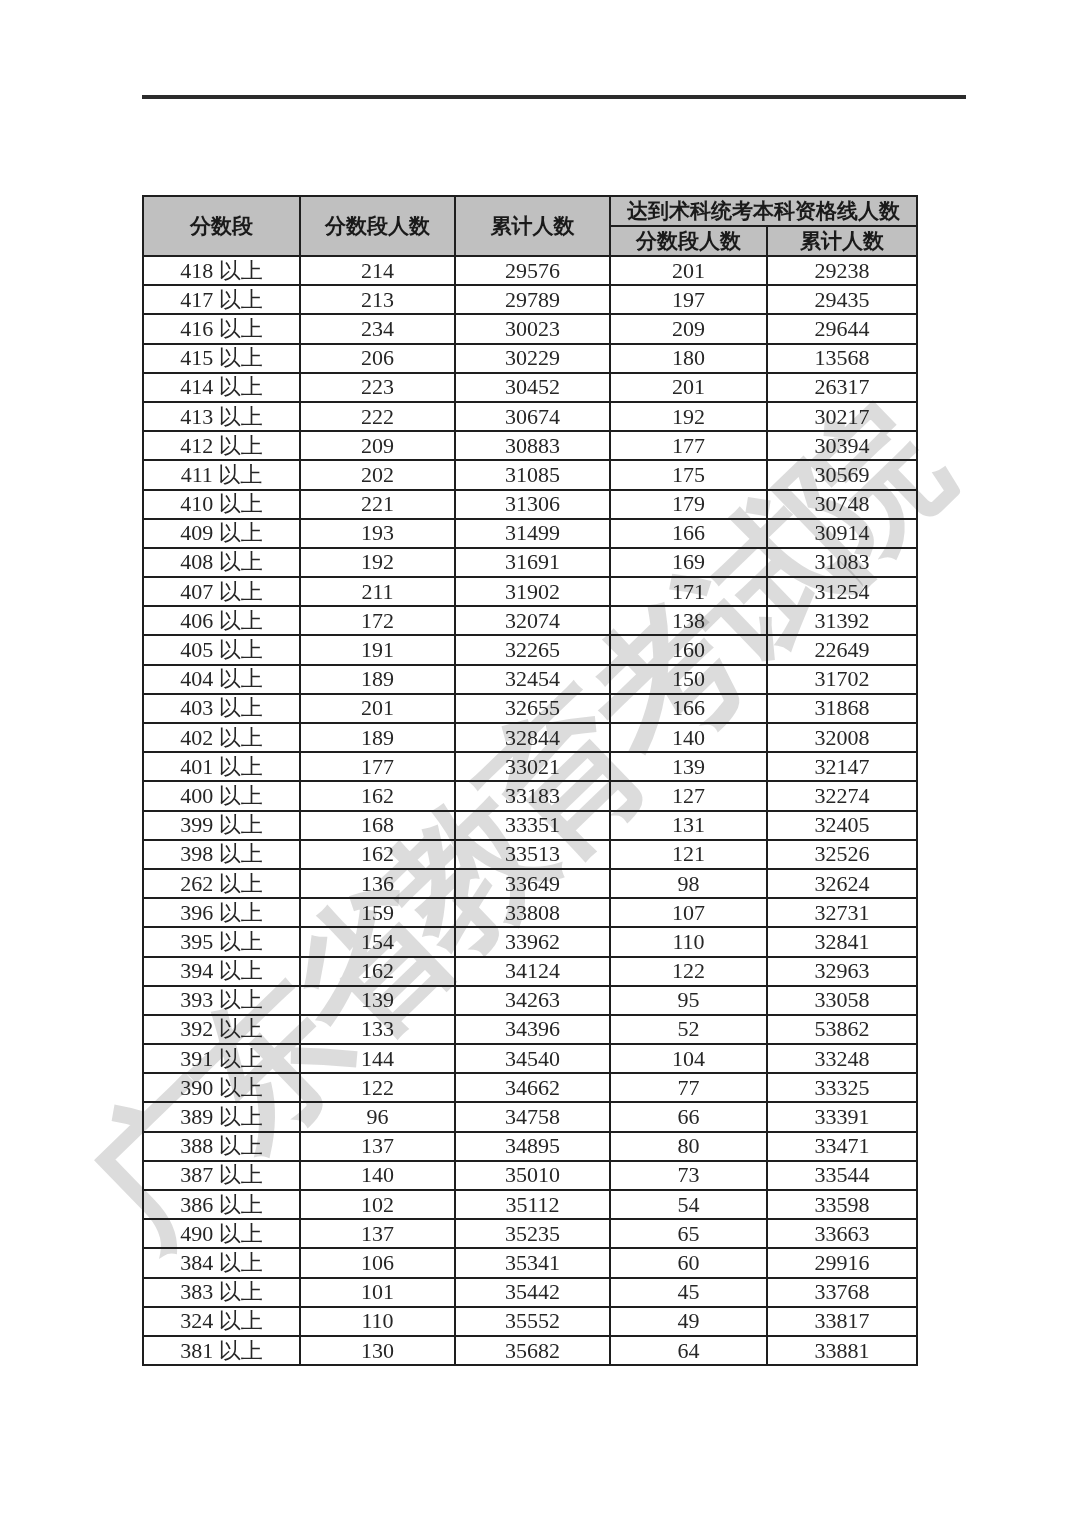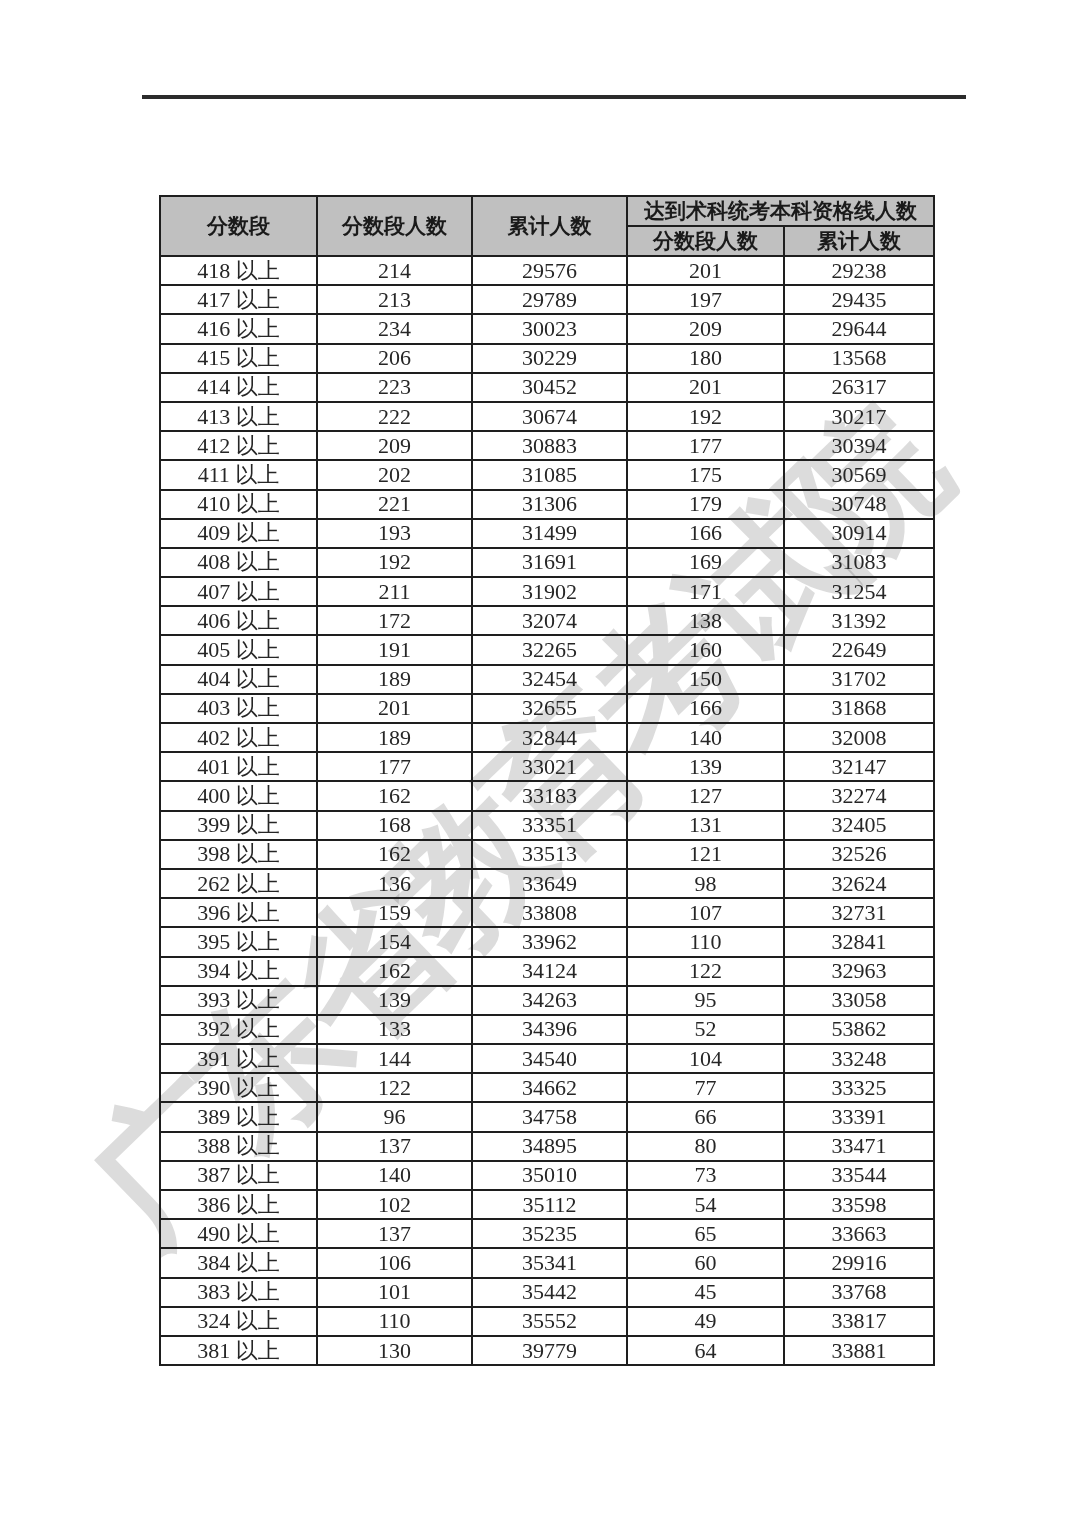--- a/index.html
+++ b/index.html
@@ -33,21 +33,21 @@
     font-weight: 700;
     letter-spacing: -12px;
     white-space: nowrap;
     color: rgba(60, 60, 60, 0.18);
     z-index: 1;
     pointer-events: none;
     user-select: none;
   }
   table.score-table {
     position: absolute;
-    left: 159px;
+    left: 142px;
     top: 195px;
     width: 774px;
     border-collapse: collapse;
     table-layout: fixed;
     z-index: 2;
     background: transparent;
   }
   .score-table th, .score-table td {
     border: 2px solid #1e1e1e;
     text-align: center;
@@ -357,20 +357,20 @@
         <tr>
           <td>324 以上</td>
           <td>110</td>
           <td>35552</td>
           <td>49</td>
           <td>33817</td>
         </tr>
         <tr>
           <td>381 以上</td>
           <td>130</td>
-          <td>39779</td>
+          <td>35682</td>
           <td>64</td>
           <td>33881</td>
         </tr>
       </tbody>
   </table>
 
 </div>
 
 </body></html>

